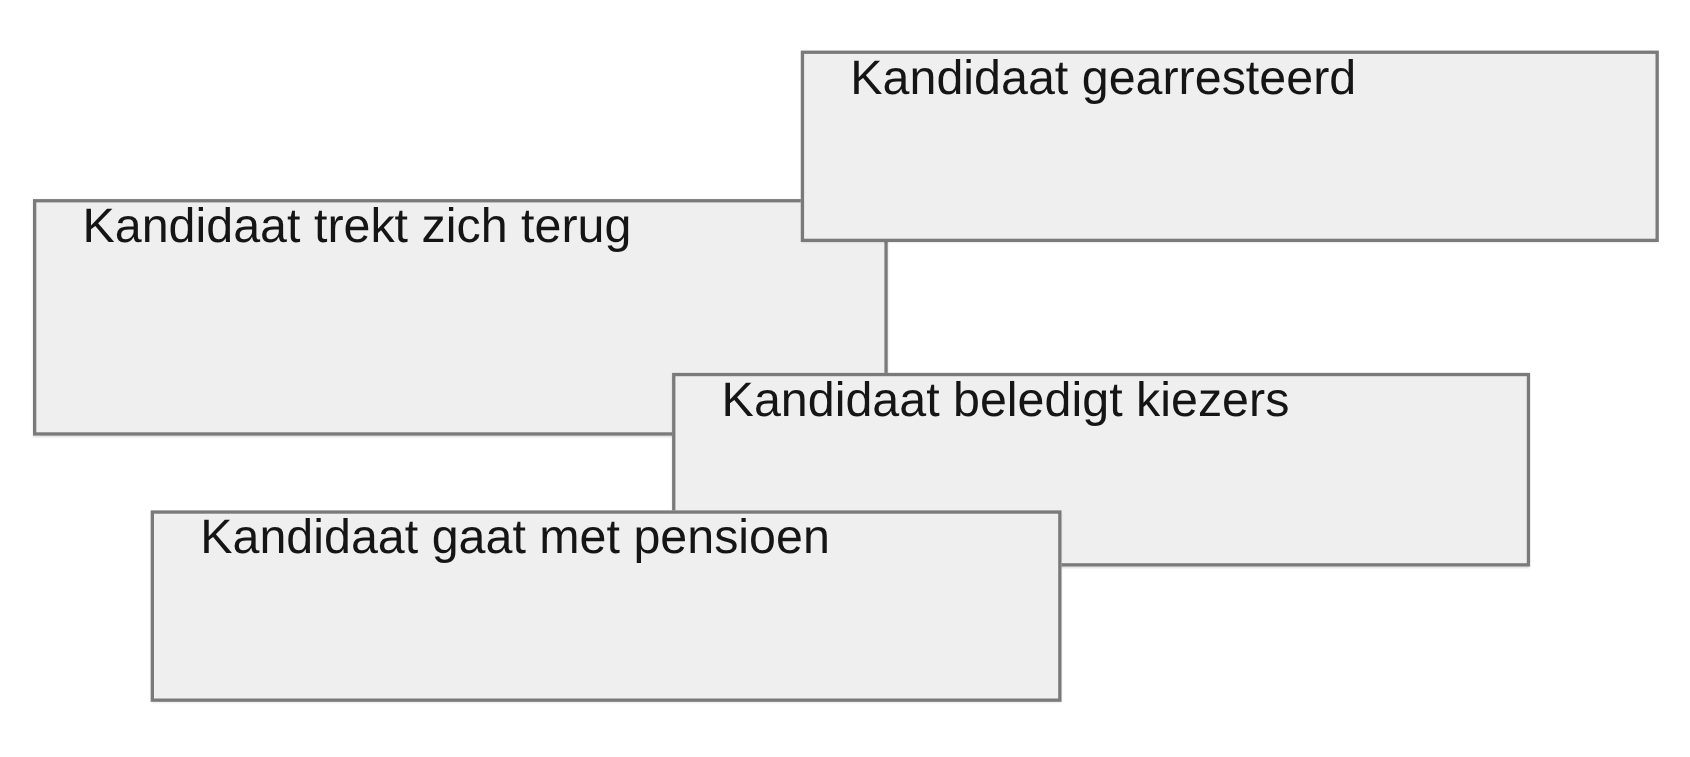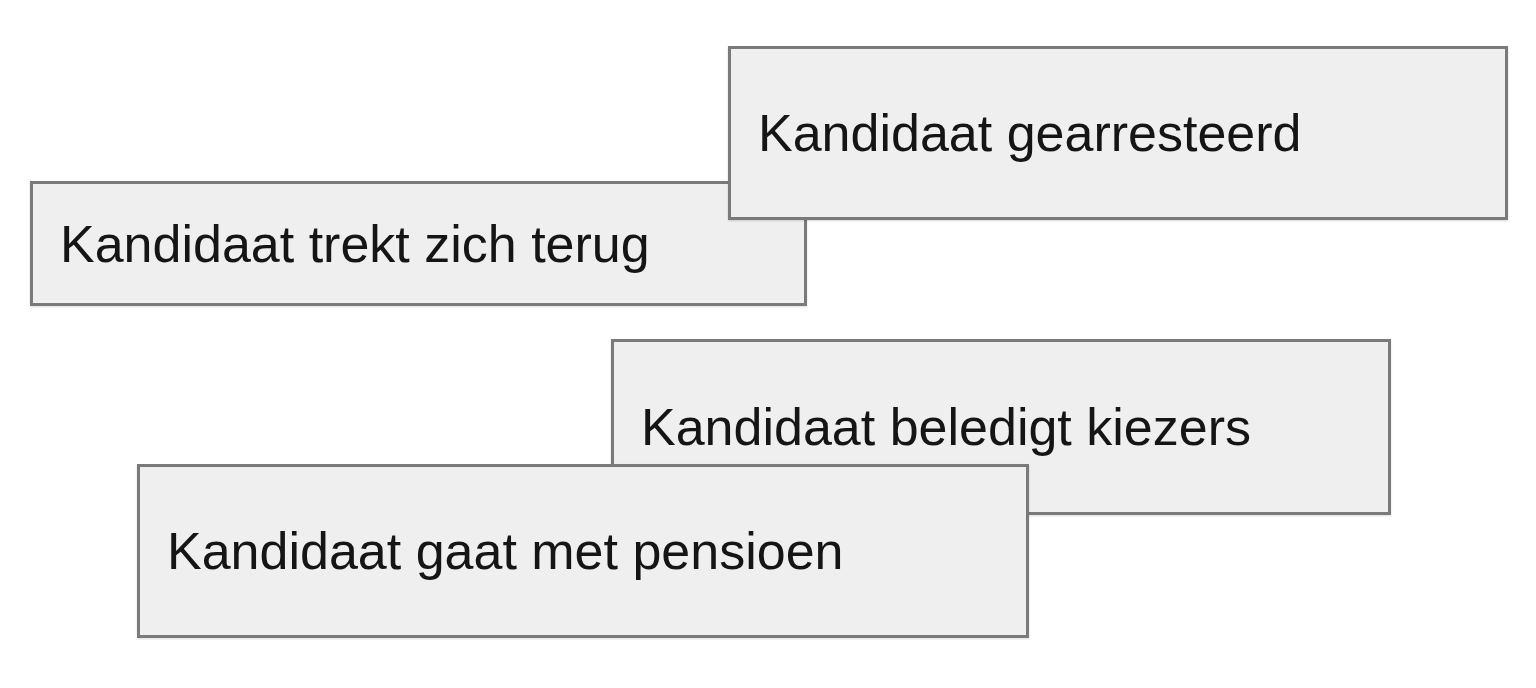--- a/index.html
+++ b/index.html
@@ -14,37 +14,37 @@
     background: #ffffff;
     overflow: hidden;
     font-family: "Liberation Sans", sans-serif;
   }
   .card {
     position: absolute;
     box-sizing: border-box;
     background: #efefef;
     border: 3px solid #7a7a7a;
     display: flex;
-    align-items: center;
-    padding-left: 27px;
+    align-items: flex-start;
+    padding-left: 42px;
     color: #151515;
-    font-size: 52px;
+    font-size: 44px;
     line-height: 1;
     white-space: nowrap;
     cursor: move;
     box-shadow: 0 1px 2px rgba(0,0,0,0.15);
   }
   .card-label {
     display: inline-block;
   }
   
   .card-0 { left: 728px; top:  46px; width: 780px; height: 174px; z-index: 2; }
-  .card-1 { left:  30px; top: 181px; width: 777px; height: 125px; z-index: 1; }
+  .card-1 { left:  30px; top: 181px; width: 777px; height: 215px; z-index: 1; }
   .card-2 { left: 611px; top: 311px; width: 780px; height: 176px; z-index: 3; margin-top: 28px; }
-  .card-3 { left: 137px; top: 464px; width: 892px; height: 174px; z-index: 4; }
+  .card-3 { left: 137px; top: 464px; width: 828px; height: 174px; z-index: 4; }
 </style>
 </head>
 <body>
 
 <div class="stage">
 
   <div class="card card-0">
     <span class="card-label">Kandidaat gearresteerd</span>
   </div>
 

